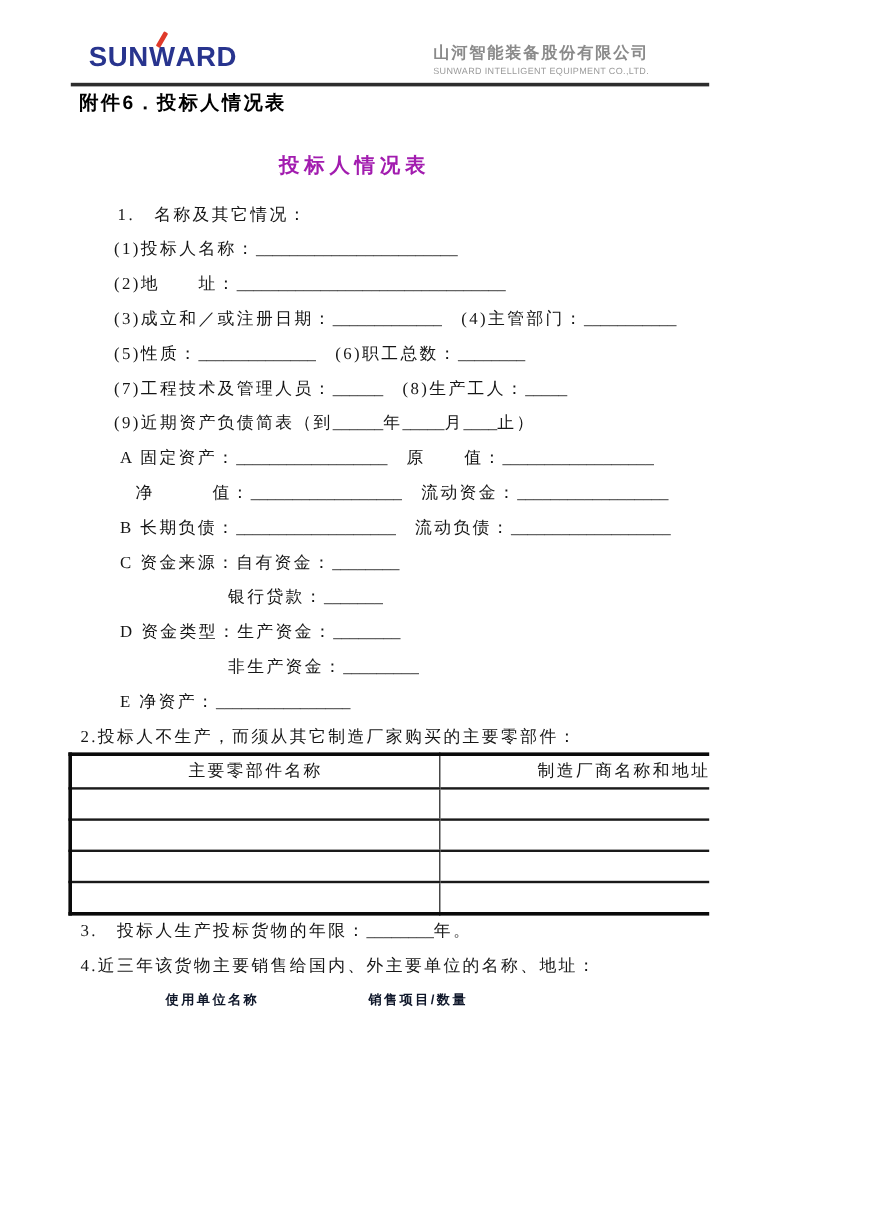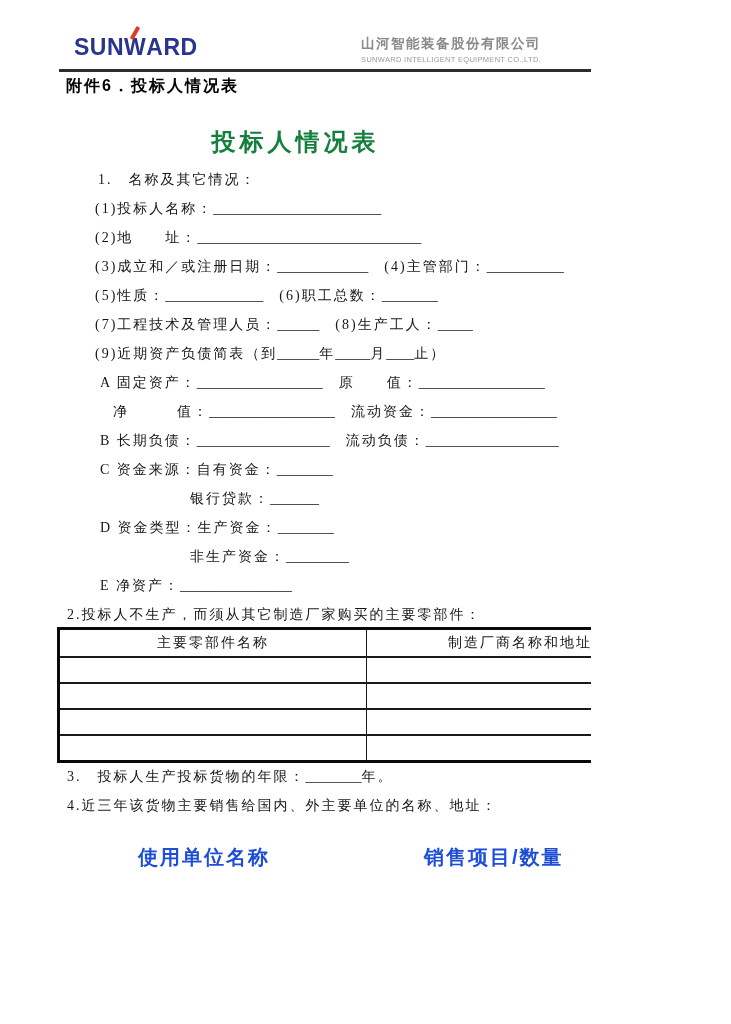--- a/index.html
+++ b/index.html
@@ -12,49 +12,49 @@
     position:absolute;left:74px;top:34px;
     font-family:"Liberation Sans",sans-serif;font-weight:800;
     font-size:23px;letter-spacing:.5px;color:var(--accent_blue,#28348e);
     white-space:nowrap;
   }
   .logo-w{position:relative;display:inline-block;}
   .logo-accent{
     position:absolute;left:9px;top:-8px;width:4px;height:14px;
     background:var(--accent_red,#e03a2a);transform:rotate(30deg);border-radius:1px;
   }
-  .company{position:absolute;right:50px;top:35px;text-align:right;}
+  .company{position:absolute;right:50px;top:35px;text-align:left;}
   .company-cn{
     font-family:"Liberation Sans",sans-serif;font-weight:700;font-size:13.5px;
     letter-spacing:1.5px;color:var(--header_gray,#8a8a8a);
   }
   .company-en{
     font-family:"Liberation Sans",sans-serif;font-size:7.5px;letter-spacing:.3px;
     color:#9a9a9a;margin-top:2px;
   }
   .header-rule{position:absolute;left:59px;top:69px;width:622px;height:3px;background:#2d2d2d;}
   
   .attach-heading{
     position:absolute;left:66px;top:76px;
     font-family:"Liberation Sans",sans-serif;font-weight:700;font-size:16px;
     letter-spacing:2px;color:#000;
   }
   .doc-title{
     position:absolute;left:0;right:0;top:126px;text-align:center;
-    font-family:"Liberation Sans",sans-serif;font-weight:700;font-size:24px;
-    letter-spacing:4px;color:#15803d;
+    font-family:"Liberation Sans",sans-serif;font-weight:700;font-size:17px;
+    letter-spacing:4px;color:#a21caf;
   }
   
   .fline{
     position:absolute;height:29px;line-height:29px;font-size:14px;
     letter-spacing:2px;white-space:pre;color:#161616;
   }
   .fline .blank{letter-spacing:0;color:#111;}
   .fline.bold{
-    font-family:"Liberation Sans",sans-serif;font-weight:700;font-size:20px;color:#1d4ed8;margin-top:23px;
+    font-family:"Liberation Sans",sans-serif;font-weight:700;font-size:11px;color:#0f172a;
   }
   .ind-0{left:67px}.ind-1{left:95px}.ind-2{left:100px}
   .ind-2b{left:113px}.ind-3{left:190px}.ind-4{left:138px}
   
   .parts-table{
     position:absolute;left:57px;top:627px;width:619px;
     border-collapse:collapse;table-layout:fixed;border:3px solid #0a0a0a;
   }
   .parts-table th,.parts-table td{
     border-left:1px solid #1a1a1a;border-right:1px solid #1a1a1a;

